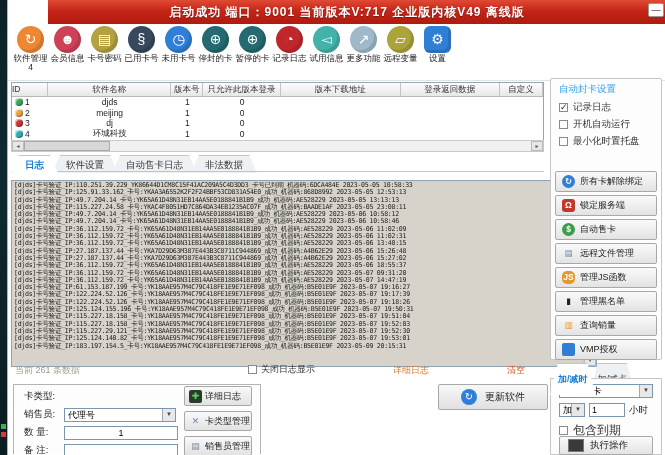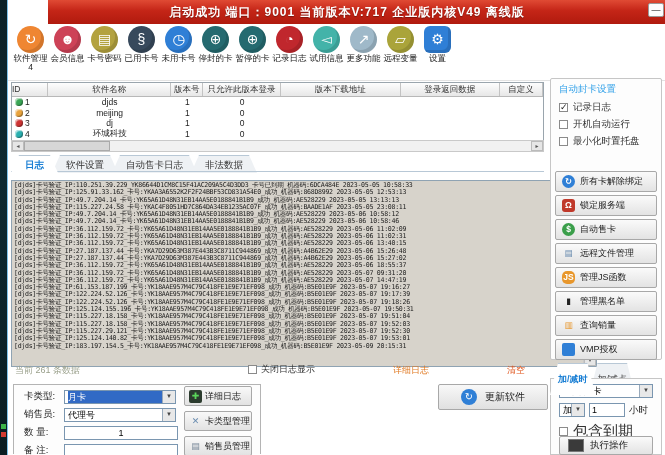--- a/index.html
+++ b/index.html
@@ -95,21 +95,21 @@
 
   
   #tr-tabs{position:absolute;left:542px;top:363px;height:15px;display:flex;}
   #tr-tabs .tab{height:15px;line-height:15px;padding:8px 8px;font-size:9px;}
   #time-panel{position:absolute;left:542px;top:378px;width:112px;height:77px;border:1px solid #c6c6c6;background:#fdfdfd;box-sizing:border-box;}
   #tp-cardtype{position:absolute;left:8px;top:5px;width:94px;}
   #tp-row{position:absolute;left:8px;top:24px;display:flex;align-items:center;gap:4px;}
   #op-combo{width:26px;}
   #tp-amount{width:30px;height:12px;border:1px solid #7a96b0;font-size:9px;padding:0 2px;}
   #tp-unit{font-size:9.5px;color:#222;}
-  #tp-check{position:absolute;left:8px;top:43px;display:flex;align-items:center;gap:5px;font-size:15px;color:#333;cursor:pointer;}
+  #tp-check{position:absolute;left:8px;top:43px;display:flex;align-items:center;gap:5px;font-size:12px;color:#333;cursor:pointer;}
   #exec-btn{position:absolute;left:8px;top:57px;width:94px;height:19px;background:linear-gradient(180deg,#fafafa,#e3e3e3);border:1px solid #a8a8a8;border-radius:2px;display:flex;align-items:center;gap:6px;padding-left:8px;font-size:9.5px;color:#222;box-sizing:border-box;cursor:pointer;}
   #exec-btn .eico{width:14px;height:11px;background:#3a3a3a;border:1px solid #777;}
 </style>
 </head>
 <body>
 
 <div id="screen">
   <div id="left-strip">
     <span class="mini" style="top:424px;background:#3cb44a;"></span>
     <span class="mini" style="top:432px;background:#d23c32;"></span>
@@ -312,24 +312,20 @@
         <span class="cbx"></span>
         <span>关闭日志显示</span>
       </span>
       <span id="detail-link">详细日志</span>
       <span id="clear-link">清空</span>
     </div>
 
     <div id="card-form">
       <div class="frow" style="top:4px;">
         <span class="flabel">卡类型:</span>
-        <span class="combo sel">
-          <span class="cval">月卡</span>
-          <span class="carrow">▼</span>
-        </span>
       </div>
       <div class="frow" style="top:22px;">
         <span class="flabel">销售员:</span>
         <span class="combo">
           <span class="cval">代理号</span>
           <span class="carrow">▼</span>
         </span>
       </div>
       <div class="frow" style="top:40px;">
         <span class="flabel">数 量:</span>

